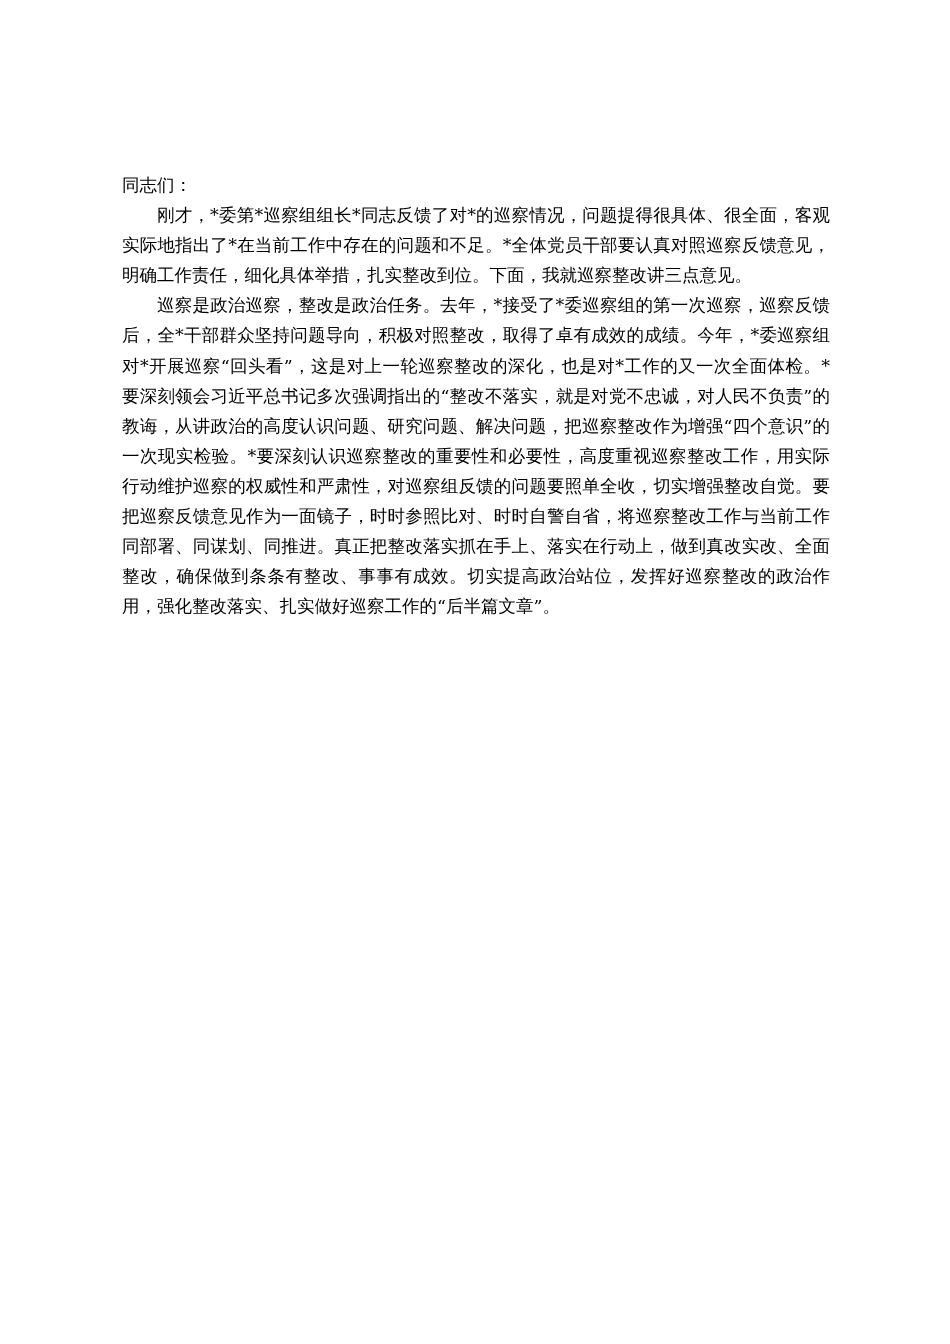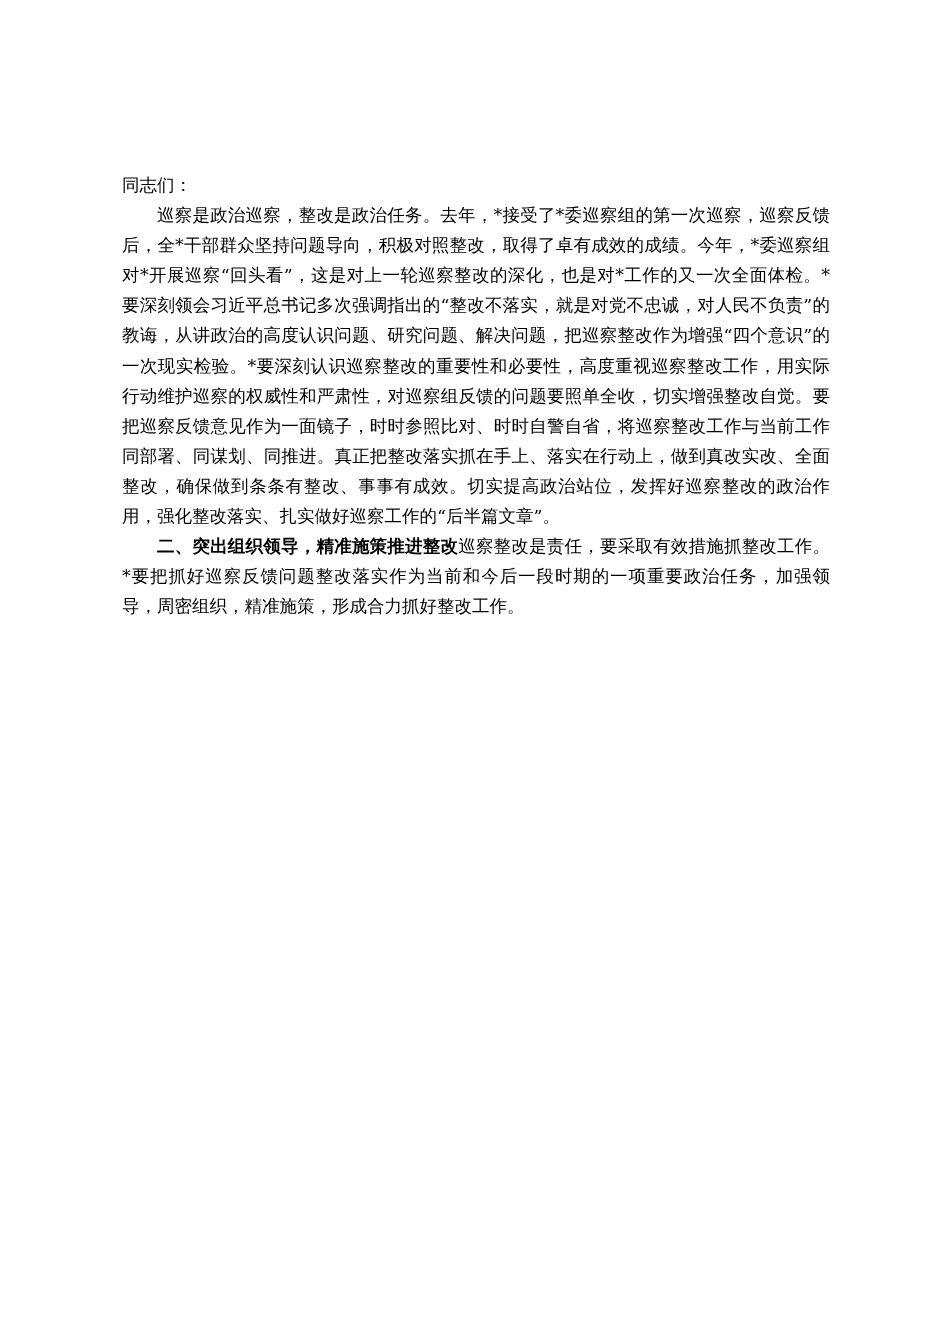--- a/index.html
+++ b/index.html
@@ -48,21 +48,21 @@
   }
 </style>
 </head>
 <body>
 
 <div class="page">
   <div class="doc-body">
 
     <p class="para">同志们：</p>
 
+    <p class="para-indent">刚才，*委第*巡察组组长*同志反馈了对*的巡察情况，问题提得很具体、很全面，客观实际地指出了*在当前工作中存在的问题和不足。*全体党员干部要认真对照巡察反馈意见，明确工作责任，细化具体举措，扎实整改到位。下面，我就巡察整改讲三点意见。</p>
 
 
     <p class="para-indent">巡察是政治巡察，整改是政治任务。去年，*接受了*委巡察组的第一次巡察，巡察反馈后，全*干部群众坚持问题导向，积极对照整改，取得了卓有成效的成绩。今年，*委巡察组对*开展巡察“回头看”，这是对上一轮巡察整改的深化，也是对*工作的又一次全面体检。*要深刻领会习近平总书记多次强调指出的“整改不落实，就是对党不忠诚，对人民不负责”的教诲，从讲政治的高度认识问题、研究问题、解决问题，把巡察整改作为增强“四个意识”的一次现实检验。*要深刻认识巡察整改的重要性和必要性，高度重视巡察整改工作，用实际行动维护巡察的权威性和严肃性，对巡察组反馈的问题要照单全收，切实增强整改自觉。要把巡察反馈意见作为一面镜子，时时参照比对、时时自警自省，将巡察整改工作与当前工作同部署、同谋划、同推进。真正把整改落实抓在手上、落实在行动上，做到真改实改、全面整改，确保做到条条有整改、事事有成效。切实提高政治站位，发挥好巡察整改的政治作用，强化整改落实、扎实做好巡察工作的“后半篇文章”。</p>
 
-    <p class="heading"><span>二、突出组织领导，精准施策推进整改</span><span class="run-normal">巡察整改是责任，要采取有效措施抓整改工作。*要把抓好巡察反馈问题整改落实作为当前和今后一段时期的一项重要政治任务，加强领导，周密组织，精准施策，形成合力抓好整改工作。</span></p>
 
     <div class="blank-tail"></div>
   </div>
 </div>
 
 </body></html>

